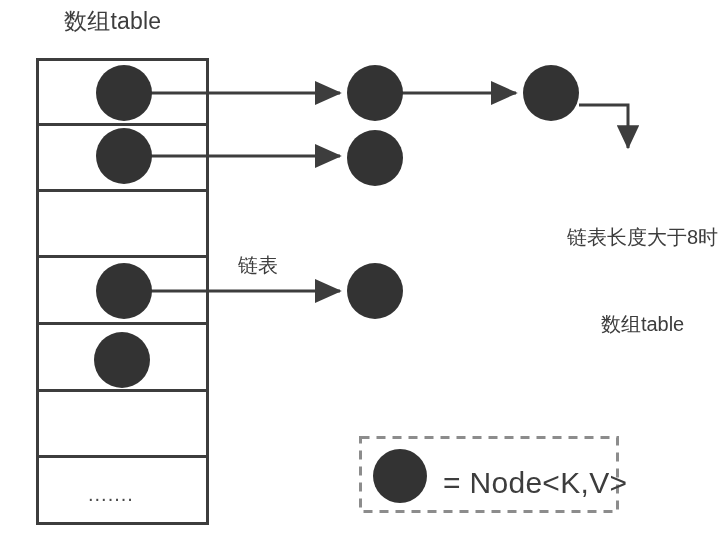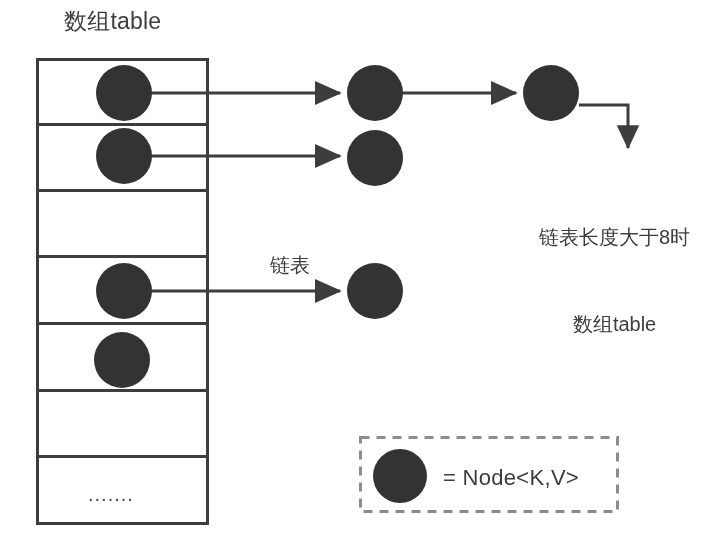--- a/index.html
+++ b/index.html
@@ -36,34 +36,33 @@
   #array-title {
     left: 64px;
     top: 6px;
     font-size: 23px;
     letter-spacing: 0.2px;
   }
   #chain-label {
     left: 238px;
     top: 252px;
     font-size: 20px;
-    margin-left: 32px;
   }
   #note-text {
-    left: 539px;
+    left: 567px;
     top: 165px;
     font-size: 20px;
     text-align: center;
     line-height: 1.45;
   }
   #note-text span { display: block; }
   #legend-text {
     left: 443px;
     top: 463px;
-    font-size: 22px;
+    font-size: 30px;
     letter-spacing: 0.3px;
   }
   #dots-cell {
     left: 88px;
     top: 481px;
     font-size: 20px;
     letter-spacing: 1px;
     color: #4a4a4a;
   }
 </style>

